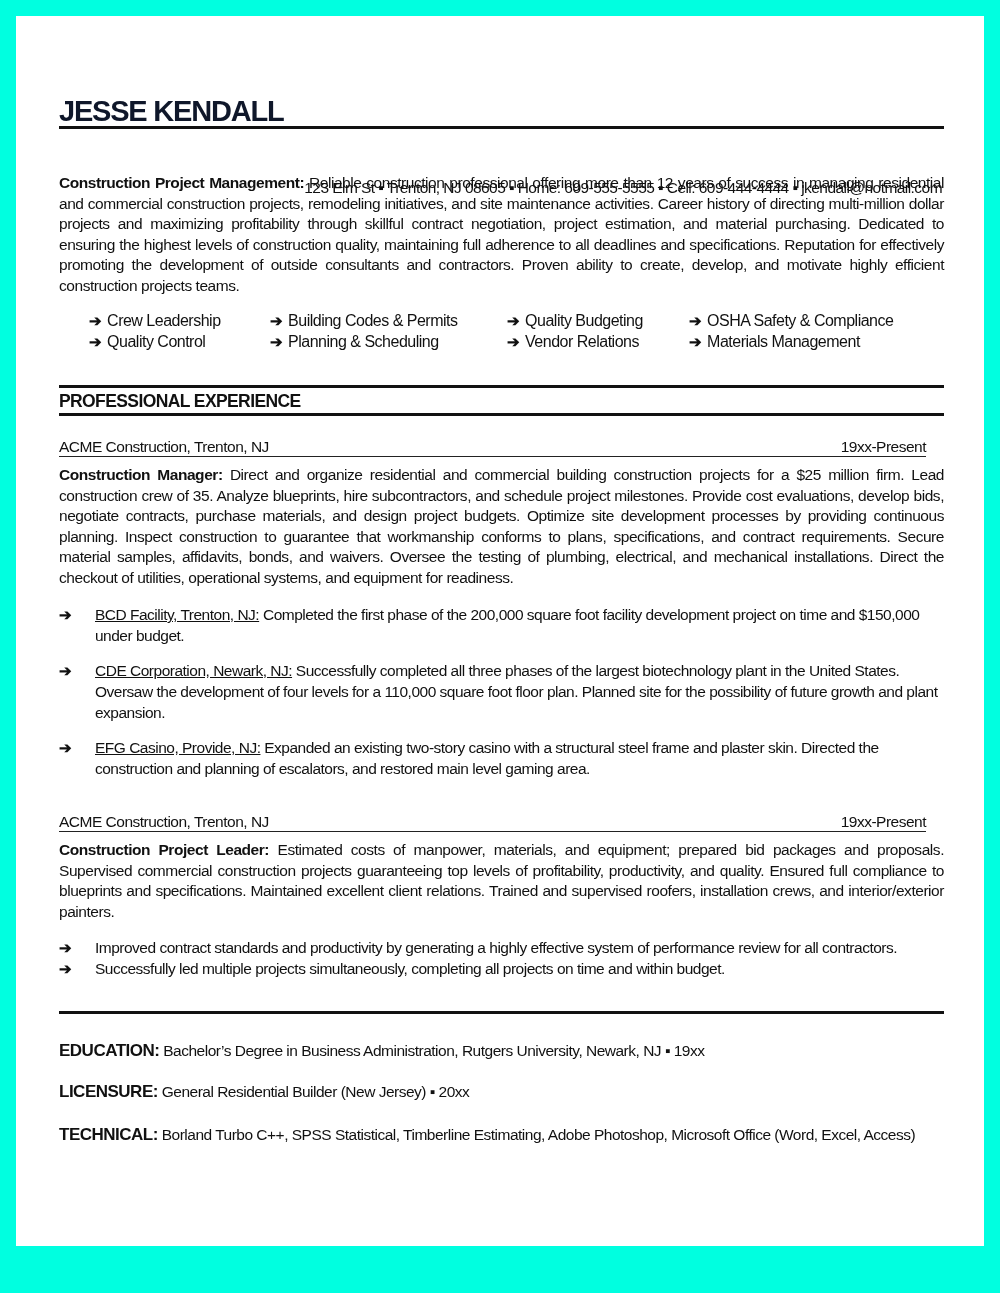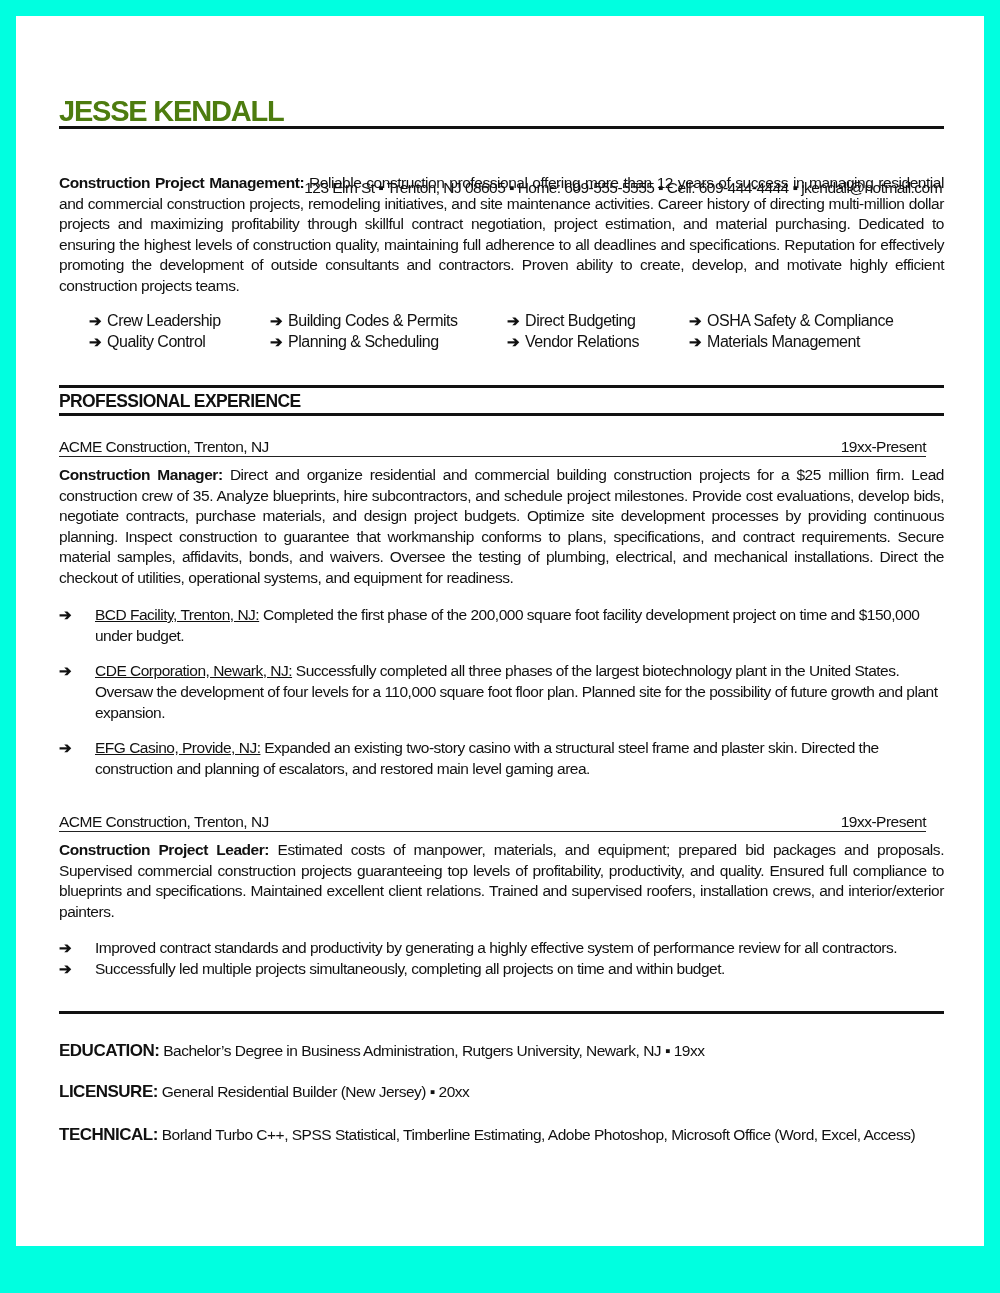--- a/index.html
+++ b/index.html
@@ -18,21 +18,21 @@
     background: #ffffff;
   }
   .content {
     position: absolute;
     left: 43px; top: 0;
     width: 885px;
   }
   .name {
     position: absolute; top: 79px; left: 0;
     font-size: 29px; font-weight: bold; letter-spacing: -1.2px;
-    color: #4d7c0f;
+    color: #0f172a;
   }
   .rule-thick { position: absolute; left: 0; width: 885px; height: 3px; background: #111; }
   .contact {
     position: absolute; top: 116px; right: 2px;
     font-size: 15.5px; letter-spacing: -0.55px; white-space: nowrap; margin-top: 47px;
   }
   .para {
     position: absolute; left: 0; width: 885px;
     font-size: 15.5px; line-height: 20.6px; letter-spacing: -0.45px;
     text-align: justify;
@@ -92,21 +92,21 @@
       <div class="skill">
           <span class="arrow">➔</span>
           <span>Crew Leadership</span>
         </div>
       <div class="skill">
           <span class="arrow">➔</span>
           <span>Building Codes &amp; Permits</span>
         </div>
       <div class="skill">
           <span class="arrow">➔</span>
-          <span>Direct Budgeting</span>
+          <span>Quality Budgeting</span>
         </div>
       <div class="skill">
           <span class="arrow">➔</span>
           <span>OSHA Safety &amp; Compliance</span>
         </div>
       <div class="skill">
           <span class="arrow">➔</span>
           <span>Quality Control</span>
         </div>
       <div class="skill">

